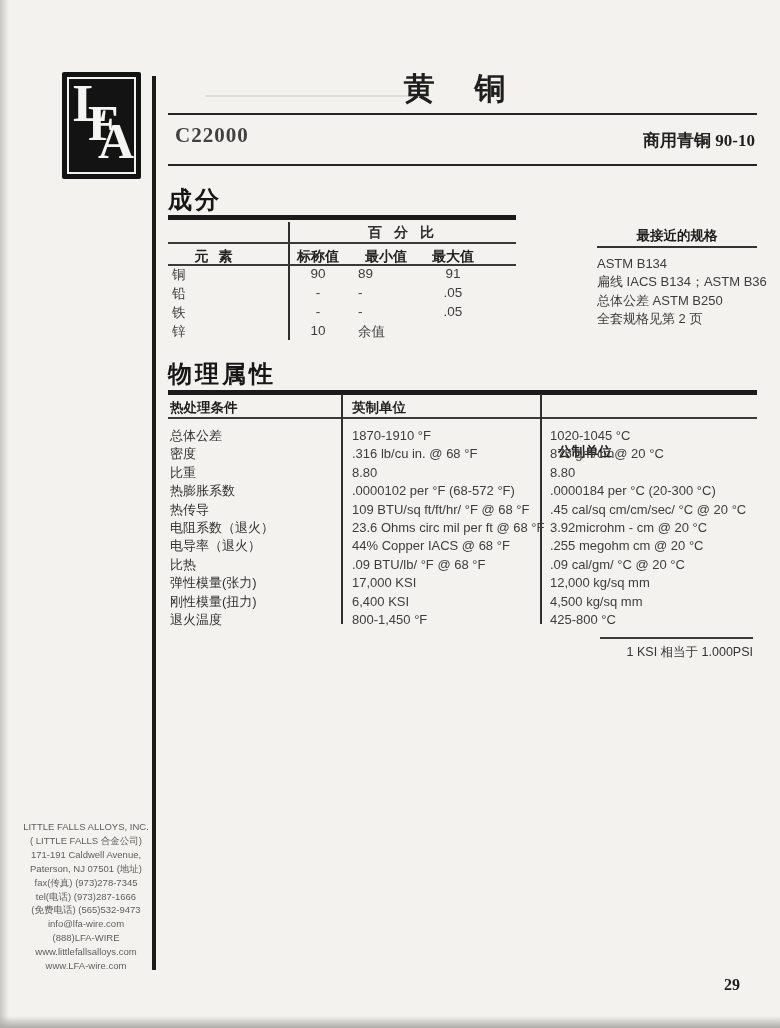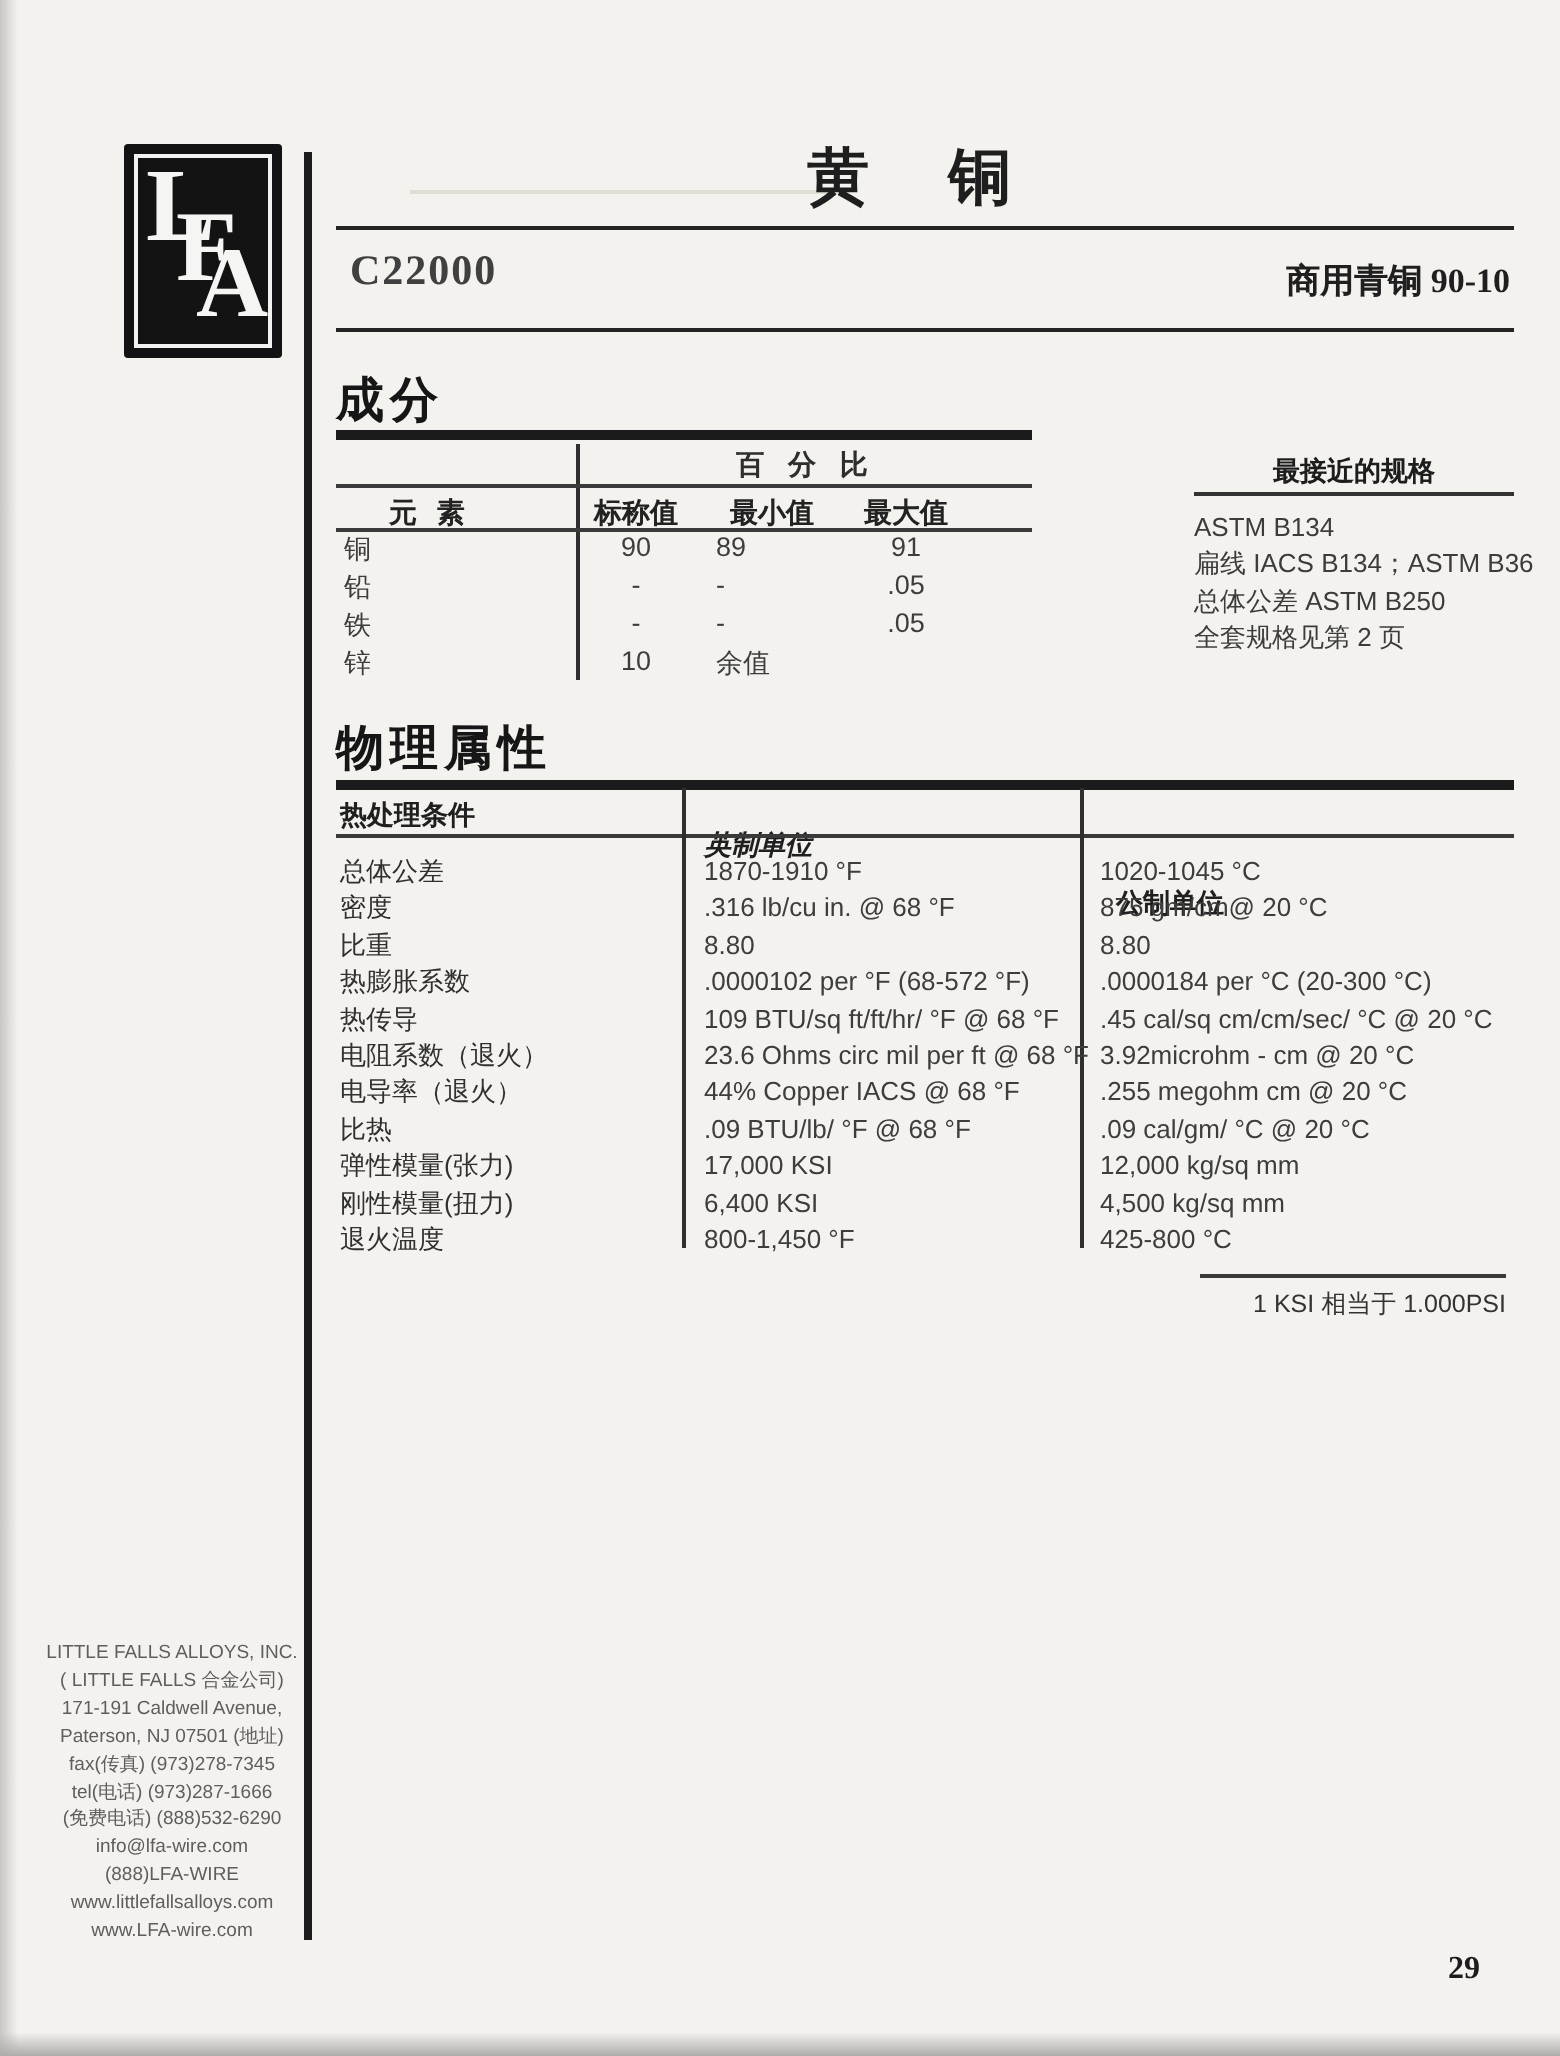--- a/index.html
+++ b/index.html
@@ -54,21 +54,21 @@
   .cd-max{left:424px;width:58px;text-align:center;}
   .crow0{top:266px;} .crow1{top:285px;} .crow2{top:304px;} .crow3{top:323px;}
   
   .spec-head{left:597px;top:227px;width:160px;text-align:center;font-size:13.5px;font-weight:bold;color:#1d1d1d;}
   .spec-line{left:597px;top:246px;width:160px;height:2px;background:#333;}
   .spec-body{left:597px;top:255px;width:175px;font-size:13px;line-height:18.3px;color:#3c3c3c;}
   
   .phys-head{left:168px;top:358px;}
   .phys-thick{left:168px;top:390px;width:589px;}
   .ph{font-size:13.5px;font-weight:bold;color:#1f1f1f;}
-  .ph1{left:170px;top:399px;} .ph2{left:352px;top:414px;font-style:italic;} .ph3{left:558px;top:399px;margin-top:44px;}
+  .ph1{left:170px;top:399px;} .ph2{left:352px;top:399px;} .ph3{left:558px;top:399px;margin-top:44px;}
   .phys-line{left:168px;top:417px;width:589px;height:2px;background:#3a3a3a;}
   .phys-vdiv{width:2px;top:394px;height:230px;background:#2f2f2f;}
   .pv1{left:341px;} .pv2{left:540px;}
   .pcol{top:427px;font-size:13px;line-height:18.4px;color:#3d3d3d;white-space:nowrap;}
   .pcol div{height:18.4px;}
   .pcol-label{left:170px;width:168px;color:#303030;}
   .pcol-imp{left:352px;width:186px;}
   .pcol-met{left:550px;width:210px;}
   .foot-line{left:600px;top:637px;width:153px;height:2px;background:#3a3a3a;}
   .footnote{left:540px;top:644px;width:213px;text-align:right;font-size:12.5px;color:#333;}
@@ -192,21 +192,21 @@
   <div class="abs foot-line"></div>
   <div class="abs footnote">1 KSI 相当于 1.000PSI</div>
 
   <div class="abs address">
     <div>LITTLE FALLS ALLOYS, INC.</div>
     <div>( LITTLE FALLS 合金公司)</div>
     <div>171-191 Caldwell Avenue,</div>
     <div>Paterson, NJ 07501 (地址)</div>
     <div>fax(传真) (973)278-7345</div>
     <div>tel(电话) (973)287-1666</div>
-    <div>(免费电话) (888)532-6290</div>
+    <div>(免费电话) (565)532-9473</div>
     <div>info@lfa-wire.com</div>
     <div>(888)LFA-WIRE</div>
     <div>www.littlefallsalloys.com</div>
     <div>www.LFA-wire.com</div>
   </div>
 
   <div class="abs pageno serif">29</div>
 
 </div>
 

